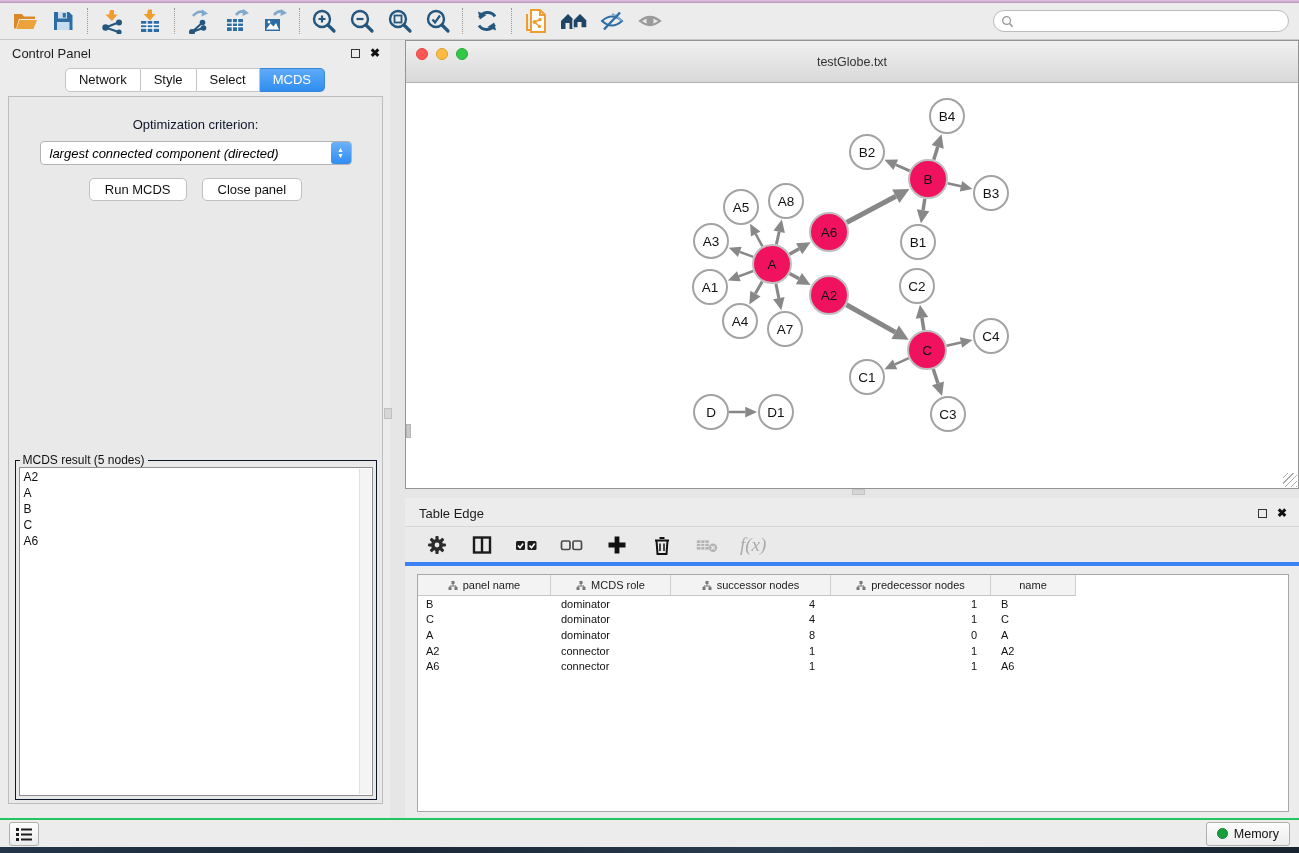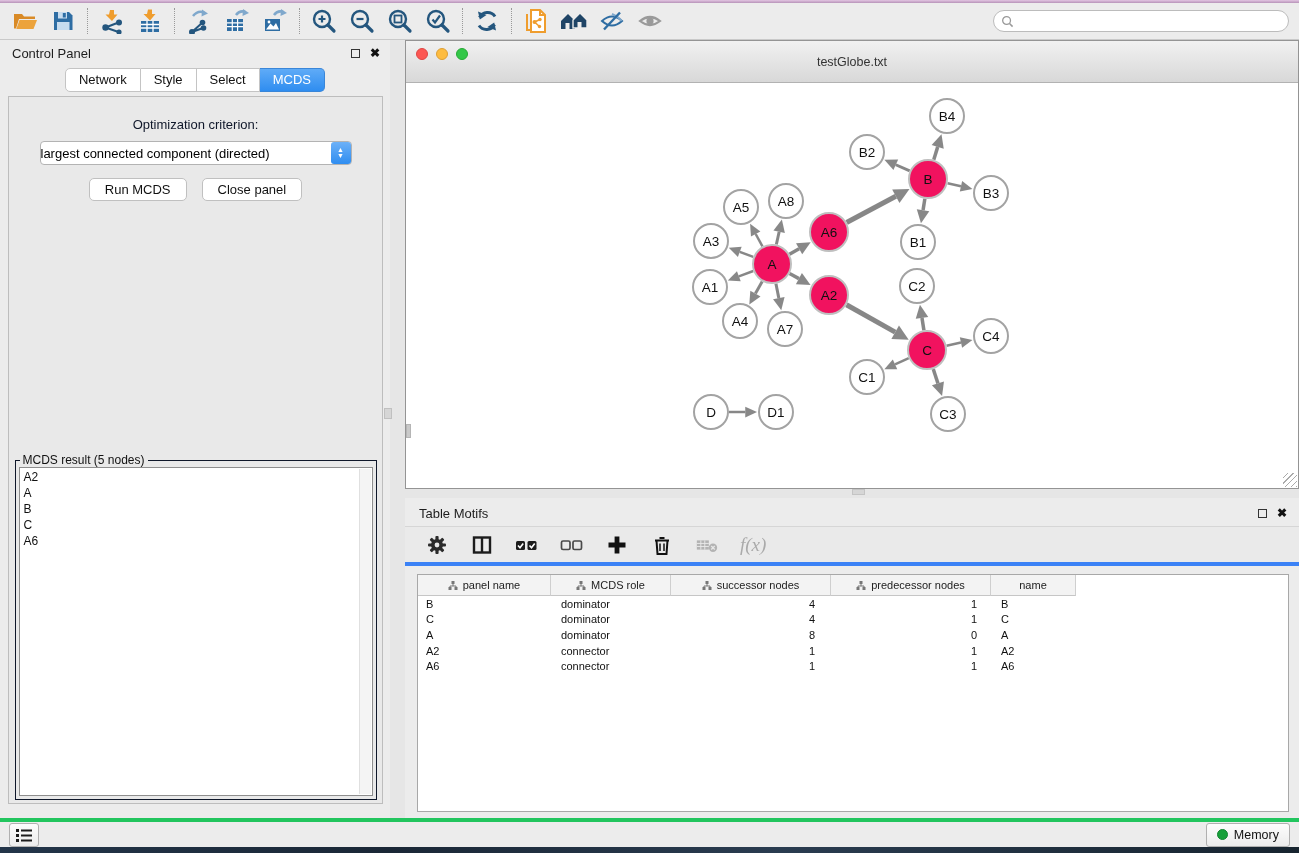--- a/index.html
+++ b/index.html
@@ -45,21 +45,21 @@
   .seg-tab { padding:3px 13px 4px; font-size:13px; background:#fff; border:1px solid #c4c4c4; border-left:none;
     color:#111; cursor:pointer; }
   .seg-tab:first-child { border-left:1px solid #c4c4c4; border-radius:5px 0 0 5px; }
   .seg-tab:last-child { border-radius:0 5px 5px 0; }
   .seg-tab.active { background:linear-gradient(#5fabf7,#2f8df0); border-color:#3a86d8; color:#fff; }
   .cp-body { flex:1; margin:2px 7px 14px 8px; border:1px solid #bdbdbd; background:#e9e9e9;
     display:flex; flex-direction:column; align-items:center; padding-top:20px; }
   .opt-label { font-size:13px; color:#0f172a; }
   .dropdown { margin-top:9px; width:312px; height:24px; background:#fff; border:1px solid #b3b3b3;
     border-radius:4px; display:flex; align-items:center; font-size:13px; cursor:pointer; }
-  .dropdown .val { flex:1; }
+  .dropdown .val { padding-left:9px; flex:1;font-style:italic; }
   .stepper { width:20px; height:22px; margin:0; border-radius:3px; background:linear-gradient(#6cb1f8,#2f8df0);
     display:flex; flex-direction:column; align-items:center; justify-content:center; color:#fff; }
   .stepper span { font-size:7px; line-height:6px; }
   .cp-buttons { margin-top:13px; display:flex; gap:15px; }
   .mac-btn { height:23px; padding:0 15px; background:#fff; border:1px solid #c0c0c0; border-radius:5px;
     font-size:13px; color:#111; cursor:pointer; font-family:"Liberation Sans",sans-serif; }
   .cp-spacer { flex:1; }
   .result-box { width:362px; height:340px; border:1px solid #0f172a; margin-bottom:3px; position:relative;
     padding:6px 3px 3px 3px; }
   .result-legend { position:absolute; top:-8px; left:4px; background:#e9e9e9; font-size:12px; padding:0 3px; color:#111; }
@@ -101,21 +101,21 @@
   .th { display:flex; align-items:center; justify-content:center; gap:5px; background:#f3f3f3;
     border-right:1px solid #cfcfcf; border-bottom:1px solid #c6c6c6; color:#222; cursor:pointer; }
   .th-fill { flex:1; background:#fff; }
   .trow { display:flex; height:15.6px; align-items:center; cursor:pointer; }
   .td { color:#111; white-space:nowrap; overflow:hidden; }
   .td.l { text-align:left; } .td.r { text-align:right; }
   .tp-tabs { height:32px; display:flex; justify-content:center; align-items:flex-start; padding-top:3px; }
   .tp-tabs .seg-tab { font-size:12.5px; padding:3px 12px 4px; }
 
   
-  .statusbar { height:29px; background:#ececec; border-top:4px solid #22c55e; display:flex; align-items:center;
+  .statusbar { height:29px; background:#ececec; border-top:2px solid #22c55e; display:flex; align-items:center;
     padding:0 9px; }
   .status-btn { height:24px; border:1px solid #b0b0b0; border-radius:3px; background:linear-gradient(#fdfdfd,#ececec);
     display:flex; align-items:center; justify-content:center; cursor:pointer; }
   .list-btn { width:30px; }
   .memory-btn { margin-left:auto; padding:0 10px; gap:6px; font-size:12.5px; color:#111; }
   .mem-dot { width:11px; height:11px; border-radius:50%; background:#17a03a; border:1px solid #128531; }
 </style>
 </head>
 <body>
 
@@ -463,21 +463,21 @@
             <div class="resize-grip"></div>
           </div>
         </div>
 
         <div class="h-divider">
           <div class="h-handle"></div>
         </div>
 
         <div class="table-panel">
           <div class="tp-header">
-            <span class="panel-title">Table Motifs</span>
+            <span class="panel-title">Table Edge</span>
             <span class="panel-ctrls">
               <span class="float-btn"></span>
               <span class="close-btn">✖</span>
             </span>
           </div>
           <div class="tp-toolbar">
             <span class="tp-tool">
               <svg width="22" height="22" viewBox="0 0 22 22">
                   <g fill="#2b2b2b">
                     <rect x="9.4" y="2" width="3.2" height="18" rx="1"></rect>

